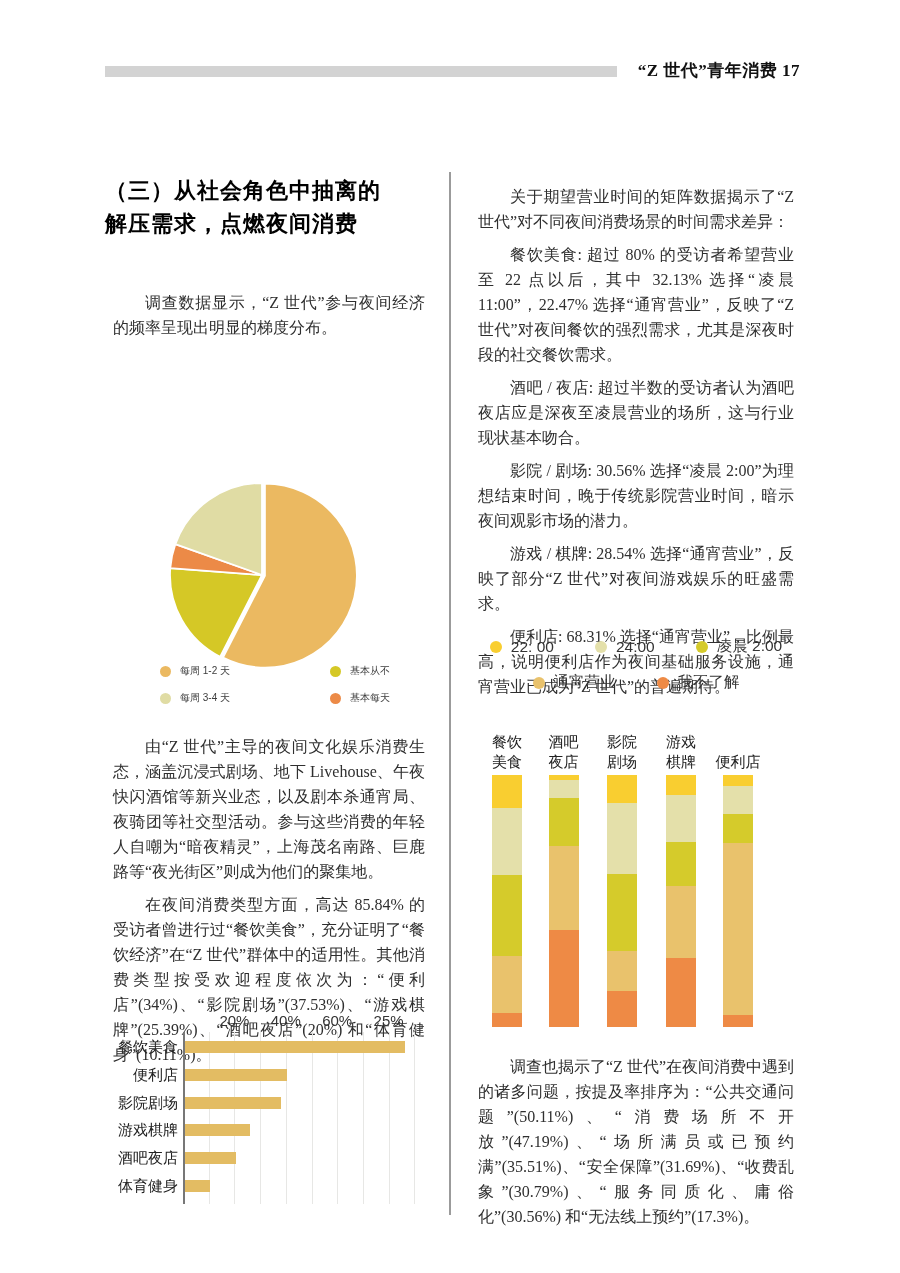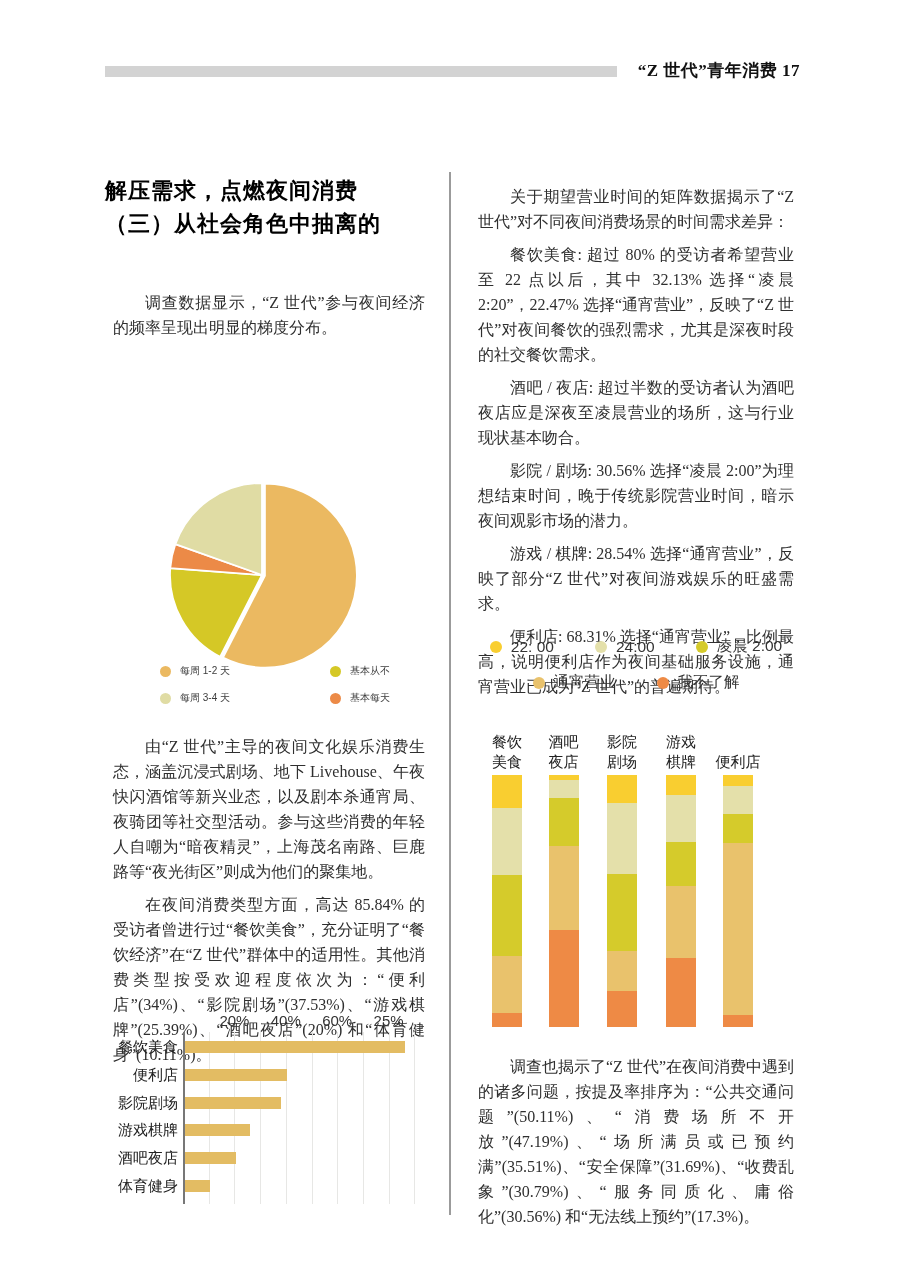--- a/index.html
+++ b/index.html
@@ -61,22 +61,22 @@
 
   <div class="header-bar"></div>
   <div class="header-text">
     <span>“Z 世代”青年消费</span>
     <span>17</span>
   </div>
 
   <div class="divider"></div>
 
   <div class="left-heading">
+    <div>（三）从社会角色中抽离的</div>
     <div>解压需求，点燃夜间消费</div>
-    <div>（三）从社会角色中抽离的</div>
   </div>
 
   <div class="left-text1 body-text">
     <p>调查数据显示，“Z 世代”参与夜间经济的频率呈现出明显的梯度分布。</p>
   </div>
 
   <svg id="pie-svg" class="pie" width="194" height="194" viewBox="0 0 194 194">
       <path d="M99.91644841449238,97.70308509129755 L99.91644841449238,5.703085091297552 A92,92 0 1 1 57.994882019235774,179.59681055893085 Z" fill="#EBB961" stroke="#ffffff" stroke-width="1.8"></path>
       <path d="M97,97 L55.078433604743395,178.89372546763332 A92,92 0 0 1 5.252745034305846,90.18522148122848 Z" fill="#D5C826" stroke="#ffffff" stroke-width="1.8"></path>
       <path d="M97,97 L5.252745034305846,90.18522148122848 A92,92 0 0 1 10.34149233479124,66.10820417588263 Z" fill="#EC8A47" stroke="#ffffff" stroke-width="1.8"></path>
@@ -131,21 +131,21 @@
       <div class="row-label" style="top: 109.4px; left: 0px;">游戏棋牌</div>
       <div class="bar" style="top: 112.4px; left: 79.5px; width: 65.2523px; background: rgb(227, 188, 99);"></div>
       <div class="row-label" style="top: 137.2px; left: 0px;">酒吧夜店</div>
       <div class="bar" style="top: 140.2px; left: 79.5px; width: 51.4px; background: rgb(227, 188, 99);"></div>
       <div class="row-label" style="top: 165px; left: 0px;">体育健身</div>
       <div class="bar" style="top: 168px; left: 79.5px; width: 25.9827px; background: rgb(227, 188, 99);"></div>
     </div>
 
   <div class="right-text1 body-text">
     <p>关于期望营业时间的矩阵数据揭示了“Z 世代”对不同夜间消费场景的时间需求差异：</p>
-    <p>餐饮美食: 超过 80% 的受访者希望营业至 22 点以后，其中 32.13% 选择“凌晨 2:20”，22.47% 选择“通宵营业”，反映了“Z 世代”对夜间餐饮的强烈需求，尤其是深夜时段的社交餐饮需求。</p>
+    <p>餐饮美食: 超过 80% 的受访者希望营业至 22 点以后，其中 32.13% 选择“凌晨 11:00”，22.47% 选择“通宵营业”，反映了“Z 世代”对夜间餐饮的强烈需求，尤其是深夜时段的社交餐饮需求。</p>
     <p>酒吧 / 夜店: 超过半数的受访者认为酒吧夜店应是深夜至凌晨营业的场所，这与行业现状基本吻合。</p>
     <p>影院 / 剧场: 30.56% 选择“凌晨 2:00”为理想结束时间，晚于传统影院营业时间，暗示夜间观影市场的潜力。</p>
     <p>游戏 / 棋牌: 28.54% 选择“通宵营业”，反映了部分“Z 世代”对夜间游戏娱乐的旺盛需求。</p>
     <p>便利店: 68.31% 选择“通宵营业”，比例最高，说明便利店作为夜间基础服务设施，通宵营业已成为“Z 世代”的普遍期待。</p>
   </div>
 
   <div id="stack-legend" class="stack-legend">
       <div class="row">
         <span class="legend-item">
           <span class="legend-dot" style="width: 12px; height: 12px; background: rgb(249, 206, 48);"></span>

